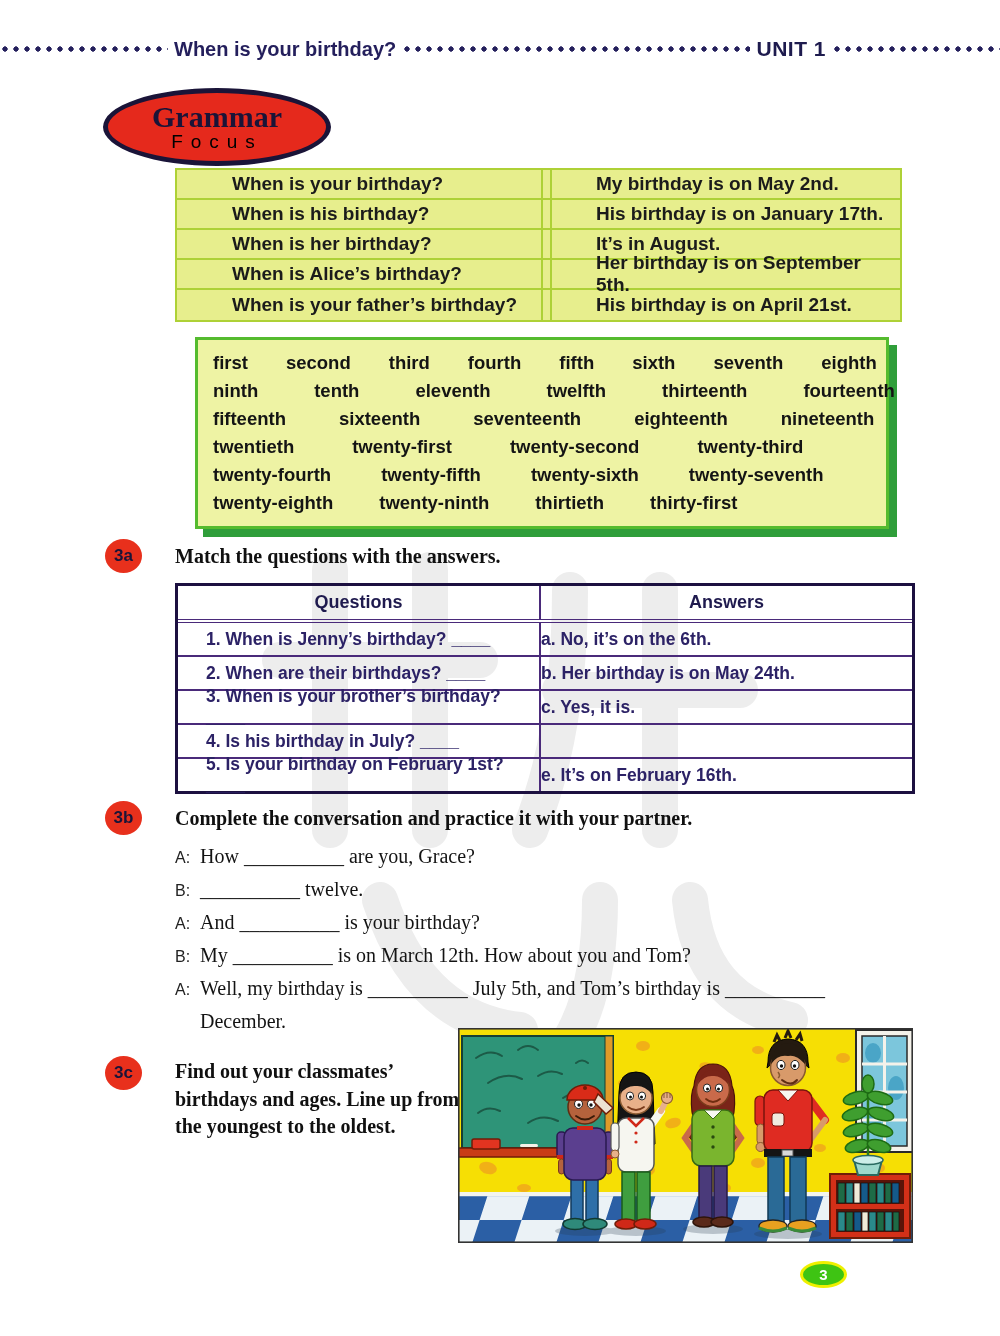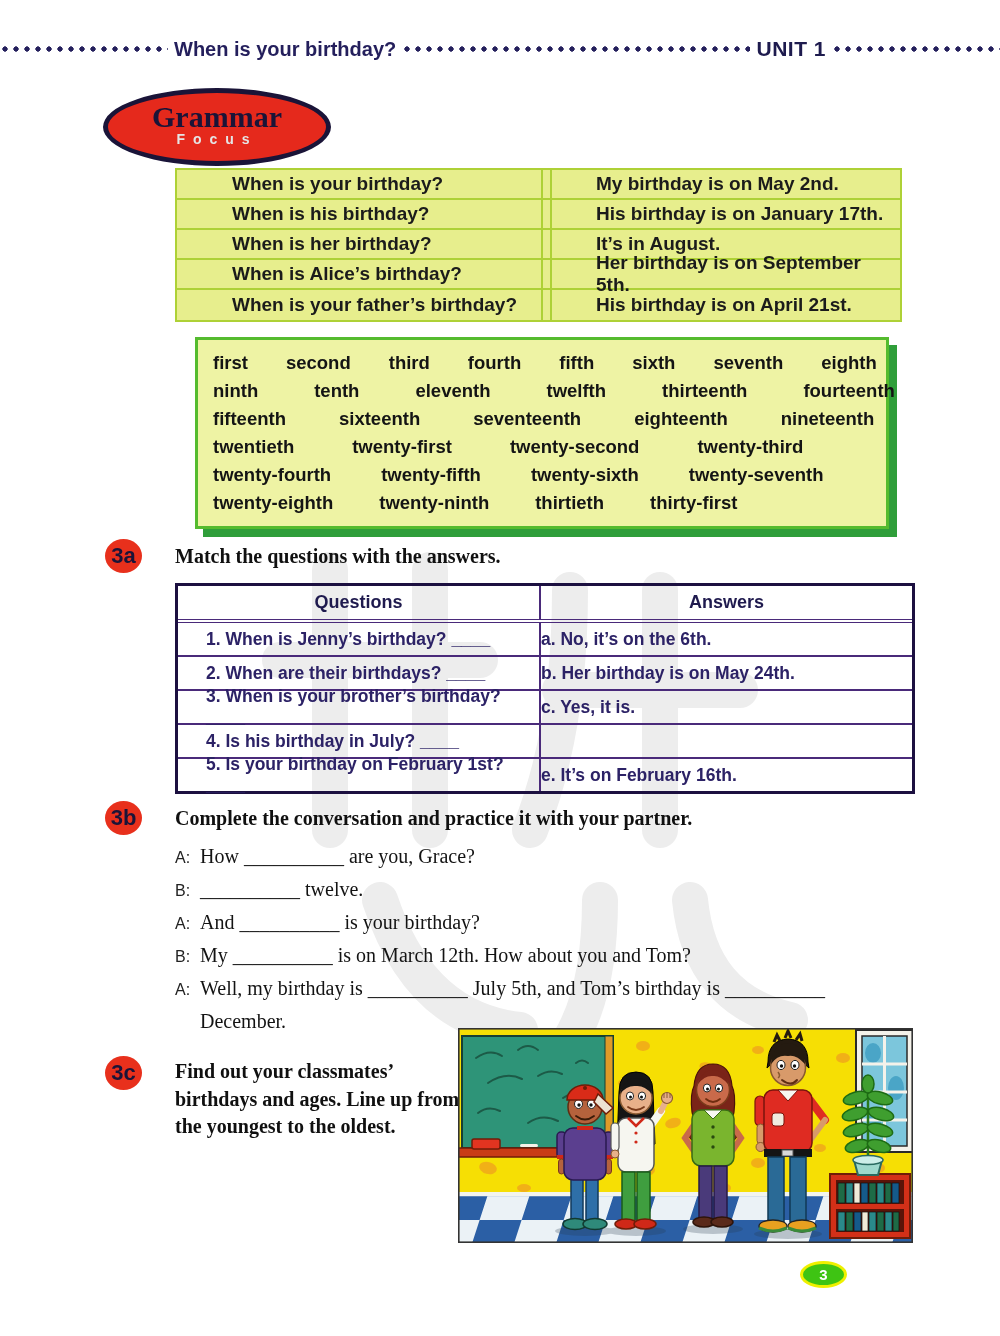--- a/index.html
+++ b/index.html
@@ -18,42 +18,42 @@
   .dots.d2{flex:1;}
   .dots.d3{width:168px;}
   .topbar-title{padding:0 6px;font-size:20px;font-weight:700;color:#241f5c;white-space:nowrap;}
   .topbar-unit{padding:0 6px;font-size:21px;font-weight:800;color:#1e1b4e;letter-spacing:.5px;white-space:nowrap;}
 
   
   .gf-badge{position:absolute;left:103px;top:88px;width:228px;height:78px;background:#e5291c;
             border:5px solid #1a1438;border-radius:50%;text-align:center;z-index:2;}
   .gf-line1{display:block;margin-top:7px;font-family:"Liberation Serif",serif;font-weight:700;
             font-size:30px;color:#1a1438;}
-  .gf-line2{display:block;margin-top:-3px;font-size:14px;font-weight:700;letter-spacing:8px;color:#e5e5e5;}
+  .gf-line2{display:block;margin-top:-3px;font-size:19px;font-weight:400;letter-spacing:8px;color:#000000;}
 
   
   .gtable{position:absolute;left:175px;top:168px;width:727px;border:2px solid #aed136;
           background:#e7ee8d;z-index:1;}
   .grow{display:flex;align-items:center;height:30px;border-bottom:2px solid #aed136;}
   .grow:last-child{border-bottom:none;}
   .gq{width:364px;padding-left:55px;font-size:19px;font-weight:600;color:#1b1b1b;}
   .gdiv{width:11px;align-self:stretch;border-left:2px solid #aed136;border-right:2px solid #aed136;}
   .ga{flex:1;padding-left:44px;font-size:19px;font-weight:600;color:#1b1b1b;}
 
   
   .ordbox{position:absolute;left:195px;top:337px;width:694px;background:#eef3a4;
           border:3px solid #55bb2e;box-shadow:8px 8px 0 0 #2f9e3a;padding:9px 10px 9px 15px;z-index:1;}
   .ordrow{display:flex;align-items:center;height:28px;font-size:18.5px;font-weight:600;color:#141414;white-space:nowrap;}
   .ordrow.r0{gap:38px;}.ordrow.r1{gap:56px;}.ordrow.r2{gap:53px;}
   .ordrow.r3{gap:58px;}.ordrow.r4{gap:50px;}.ordrow.r5{gap:46px;}
 
   
   .sec-badge{position:absolute;width:37px;height:34px;background:#e8301c;border-radius:50%;
              display:flex;align-items:center;justify-content:center;
-             font-size:22px;font-weight:800;color:#1a1438;z-index:2;}
+             font-size:17px;font-weight:800;color:#1a1438;z-index:2;}
   .b3a{left:105px;top:539px;} .b3b{left:105px;top:801px;} .b3c{left:105px;top:1056px;}
   .sec-head{position:absolute;font-family:"Liberation Serif",serif;font-weight:700;
             font-size:20px;color:#101010;z-index:1;white-space:nowrap;}
   .h3a{left:175px;top:545px;} .h3b{left:175px;top:807px;}
 
   
   .mtable{position:absolute;left:175px;top:583px;width:740px;border:3px solid #1c1040;z-index:1;background:transparent;}
   .mhead{display:flex;border-bottom:4px double #4a2a7a;}
   .mh{height:33px;display:flex;align-items:center;justify-content:center;
       font-size:18px;font-weight:700;color:#1f1a4e;}

